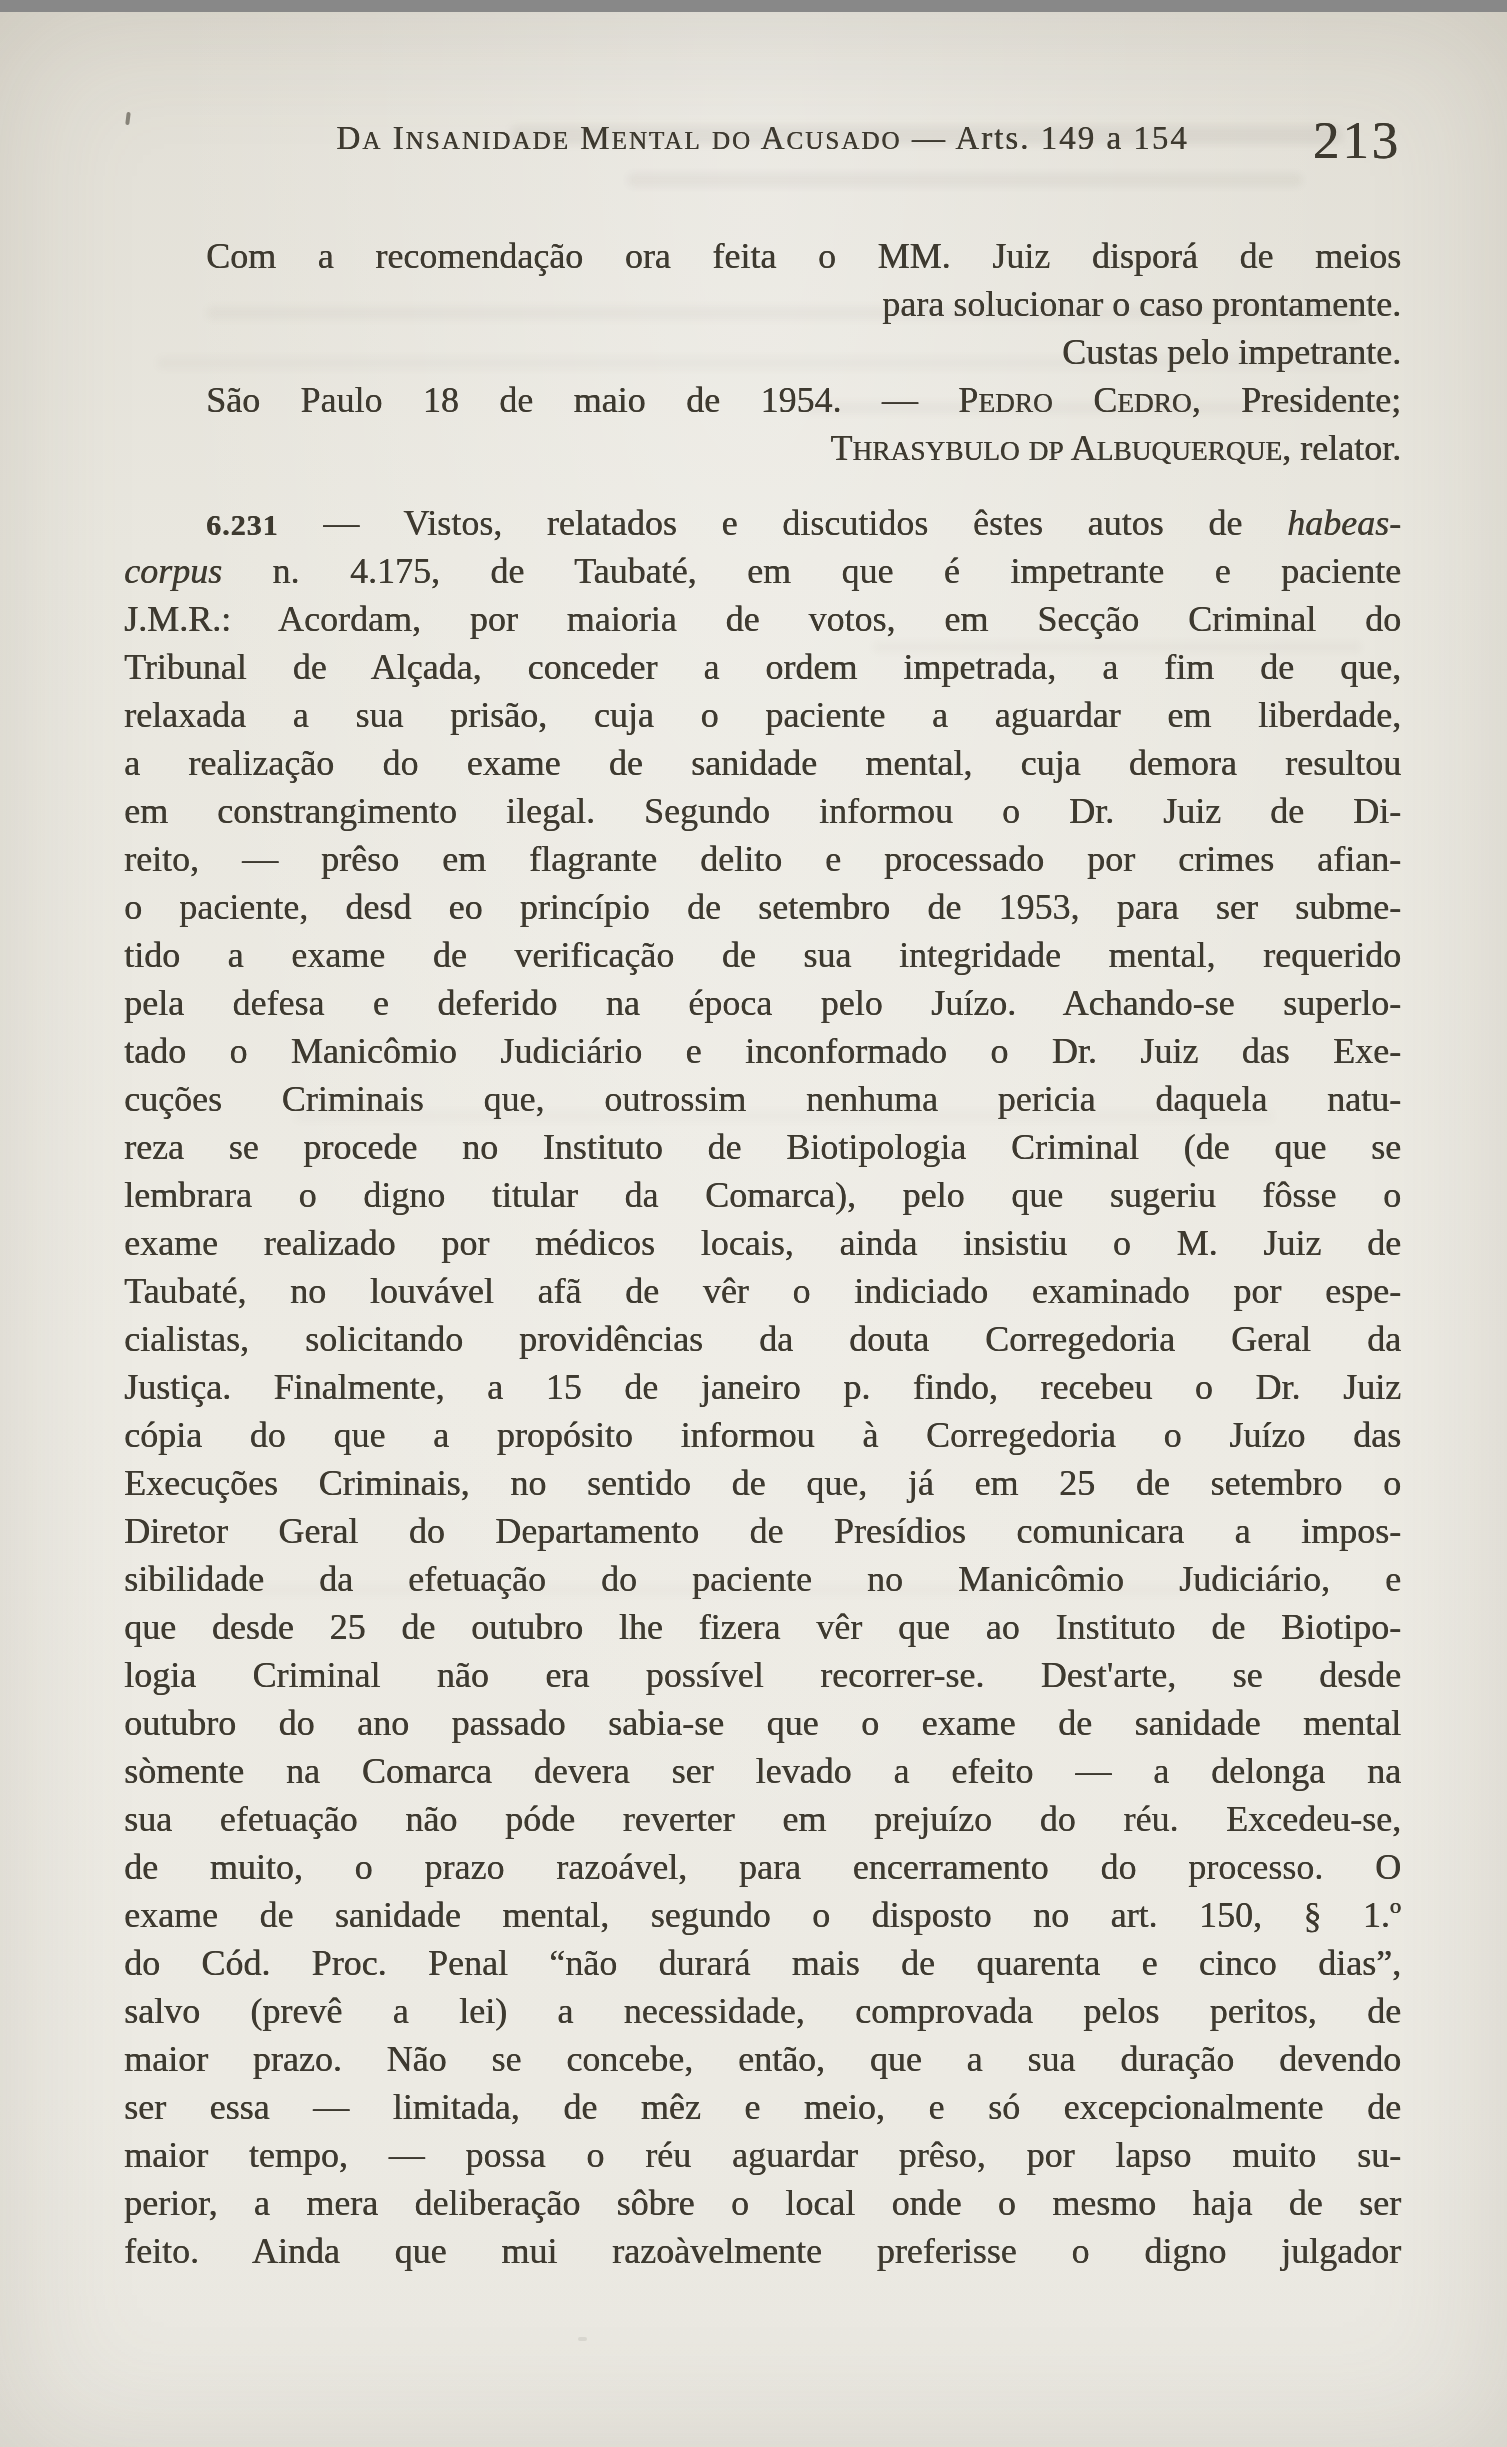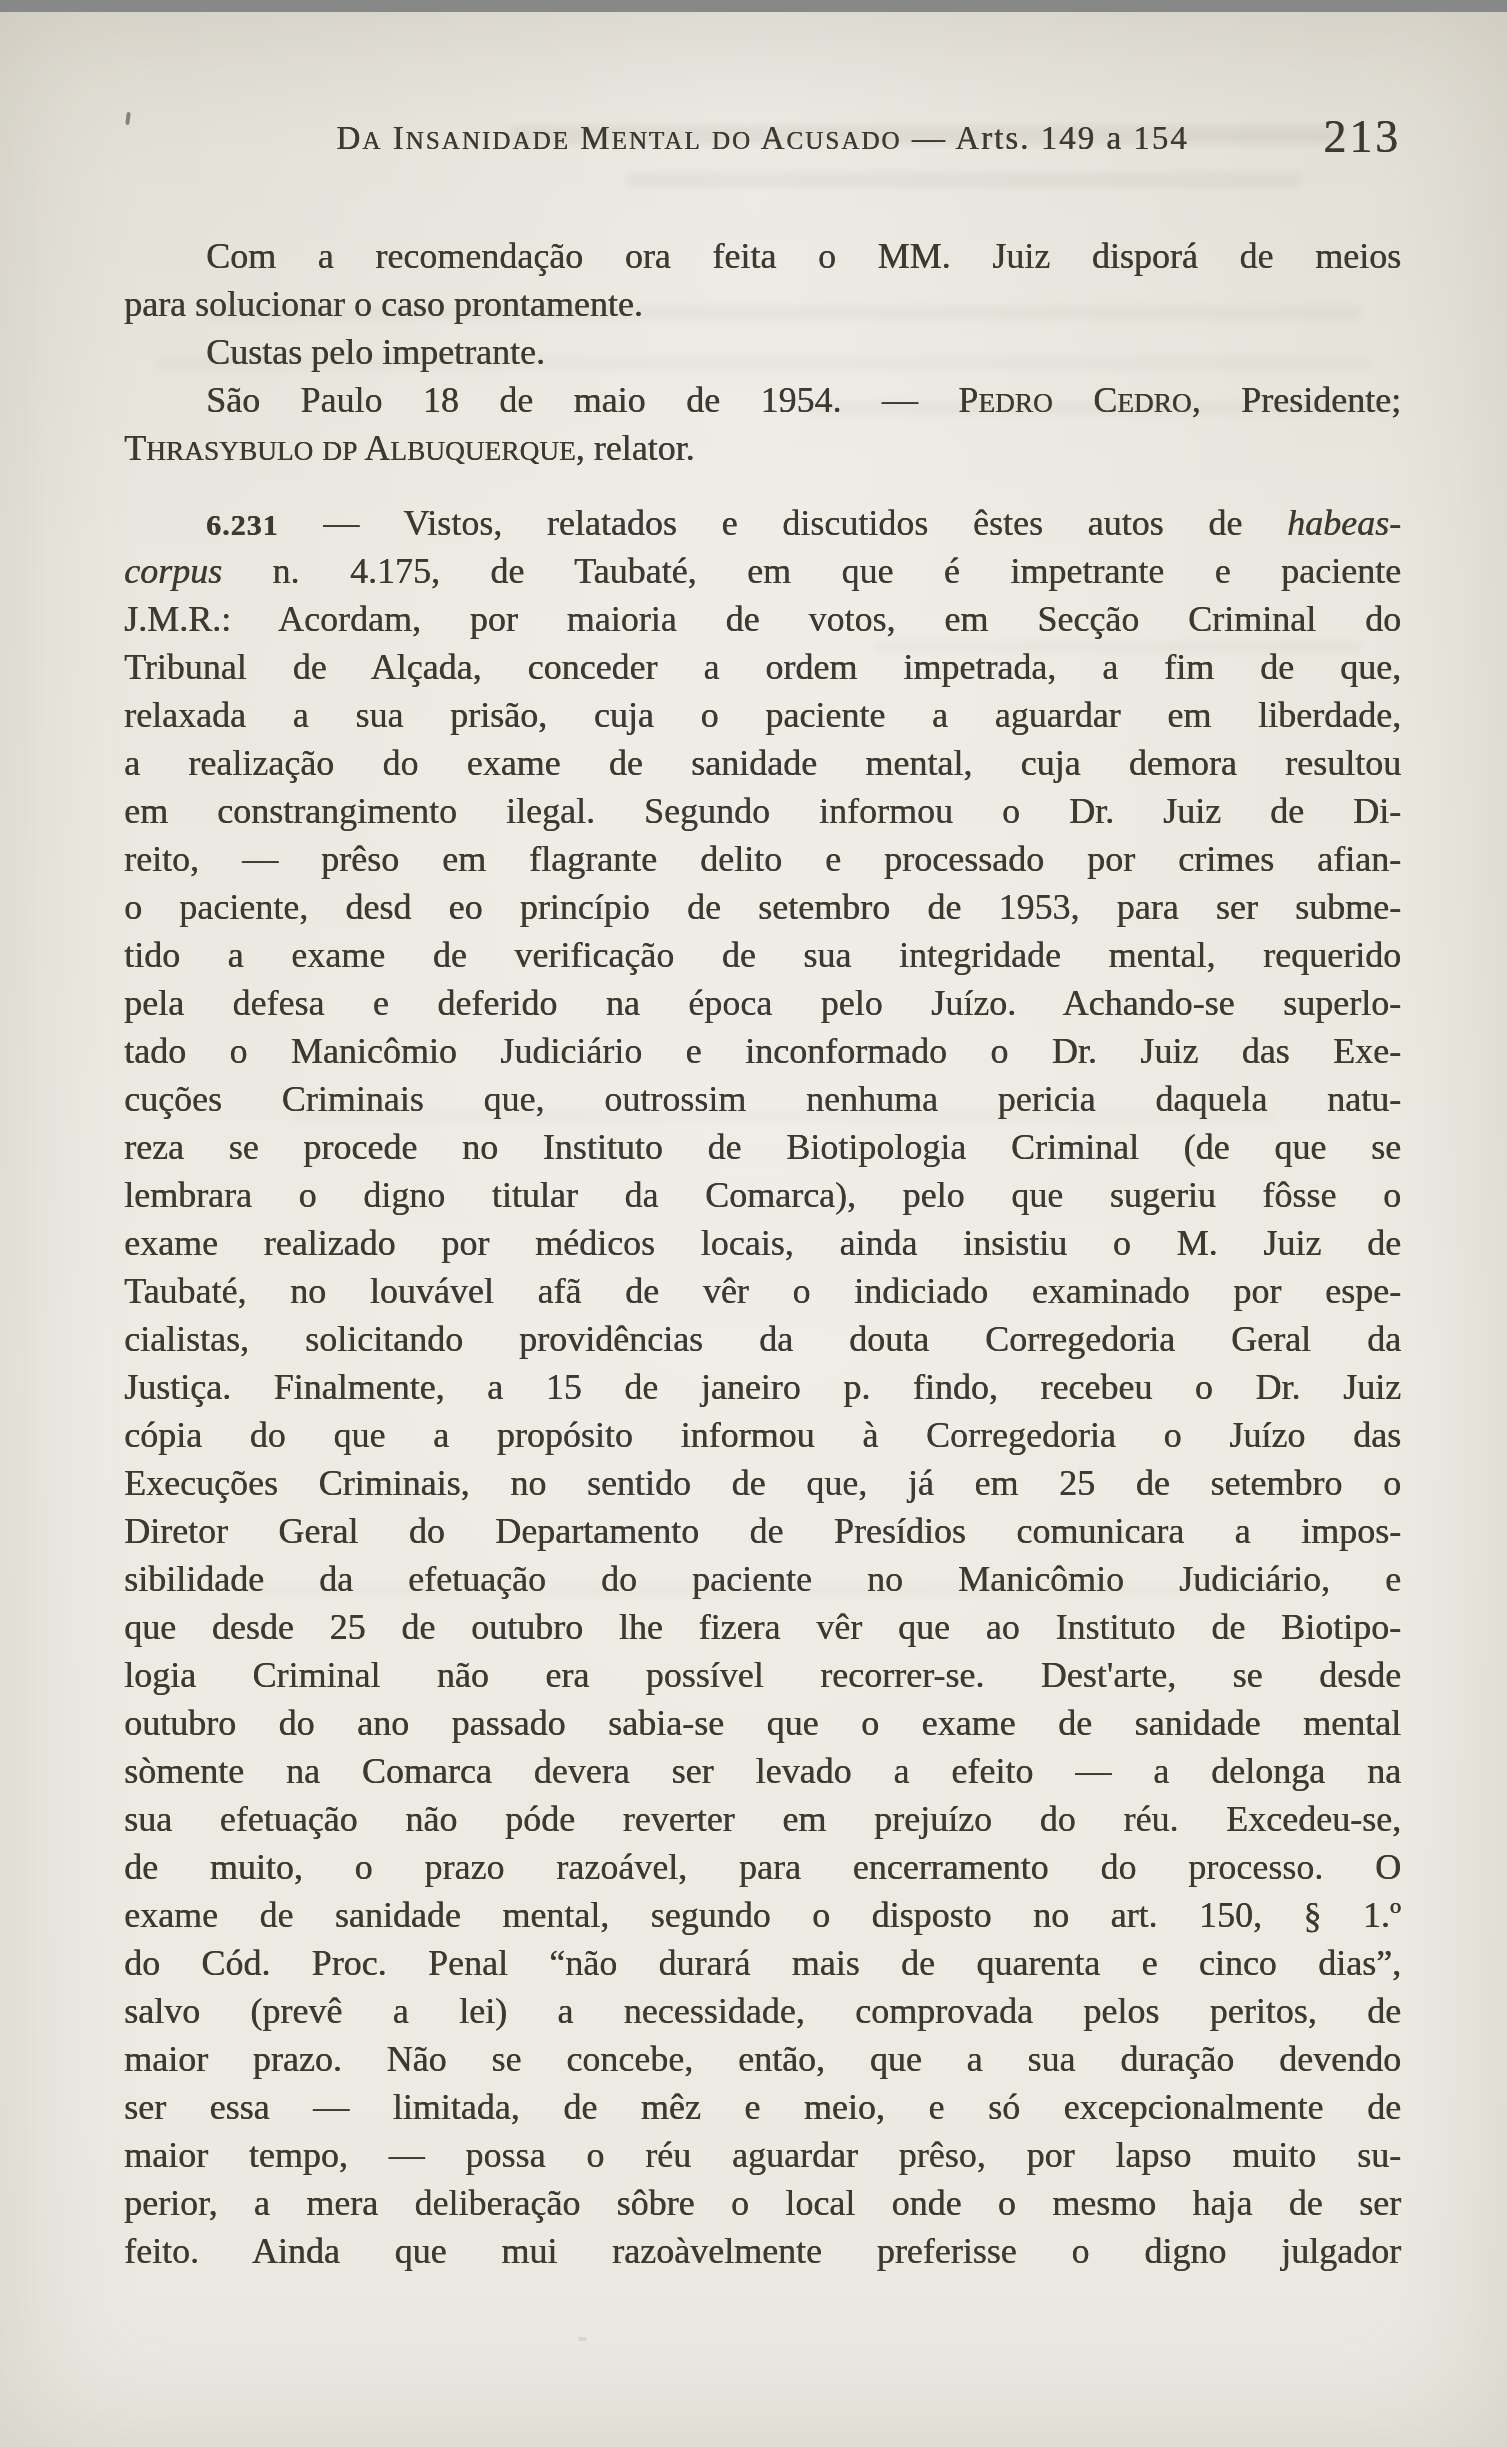--- a/index.html
+++ b/index.html
@@ -21,35 +21,35 @@
 
   .running-header{
     position:absolute;left:124px;top:108px;width:1277px;
     text-align:center;
     font-size:33px;letter-spacing:2px;
     white-space:nowrap;
     text-shadow:0.4px 0 currentColor;
   }
   .page-number{
     position:absolute;right:0;top:-9.8px;
-    font-size:46px;letter-spacing:2.9px;
+    font-size:53px;letter-spacing:2.9px;
     text-shadow:0.5px 0 currentColor;
   }
   .sc-sm{font-size:0.76em;}
 
   .text-block{
     position:absolute;left:124px;top:220px;width:1277px;
   }
   .line{
     font-size:36px;
     line-height:48px;height:48px;
     text-align:justify;text-align-last:justify;
     text-shadow:0.4px 0 currentColor;
   }
-  .line.ragged{text-align:left;text-align-last:auto;}
+  .line.ragged{text-align:right;text-align-last:auto;}
   .line.indent{text-indent:82px;}
   .line.gap{margin-top:27.4px;}
   .seg-bold{font-weight:bold;font-size:30px;letter-spacing:1px;}
   .seg-italic{font-style:italic;}
 </style>
 </head>
 <body>
 
 <div class="page">
 

